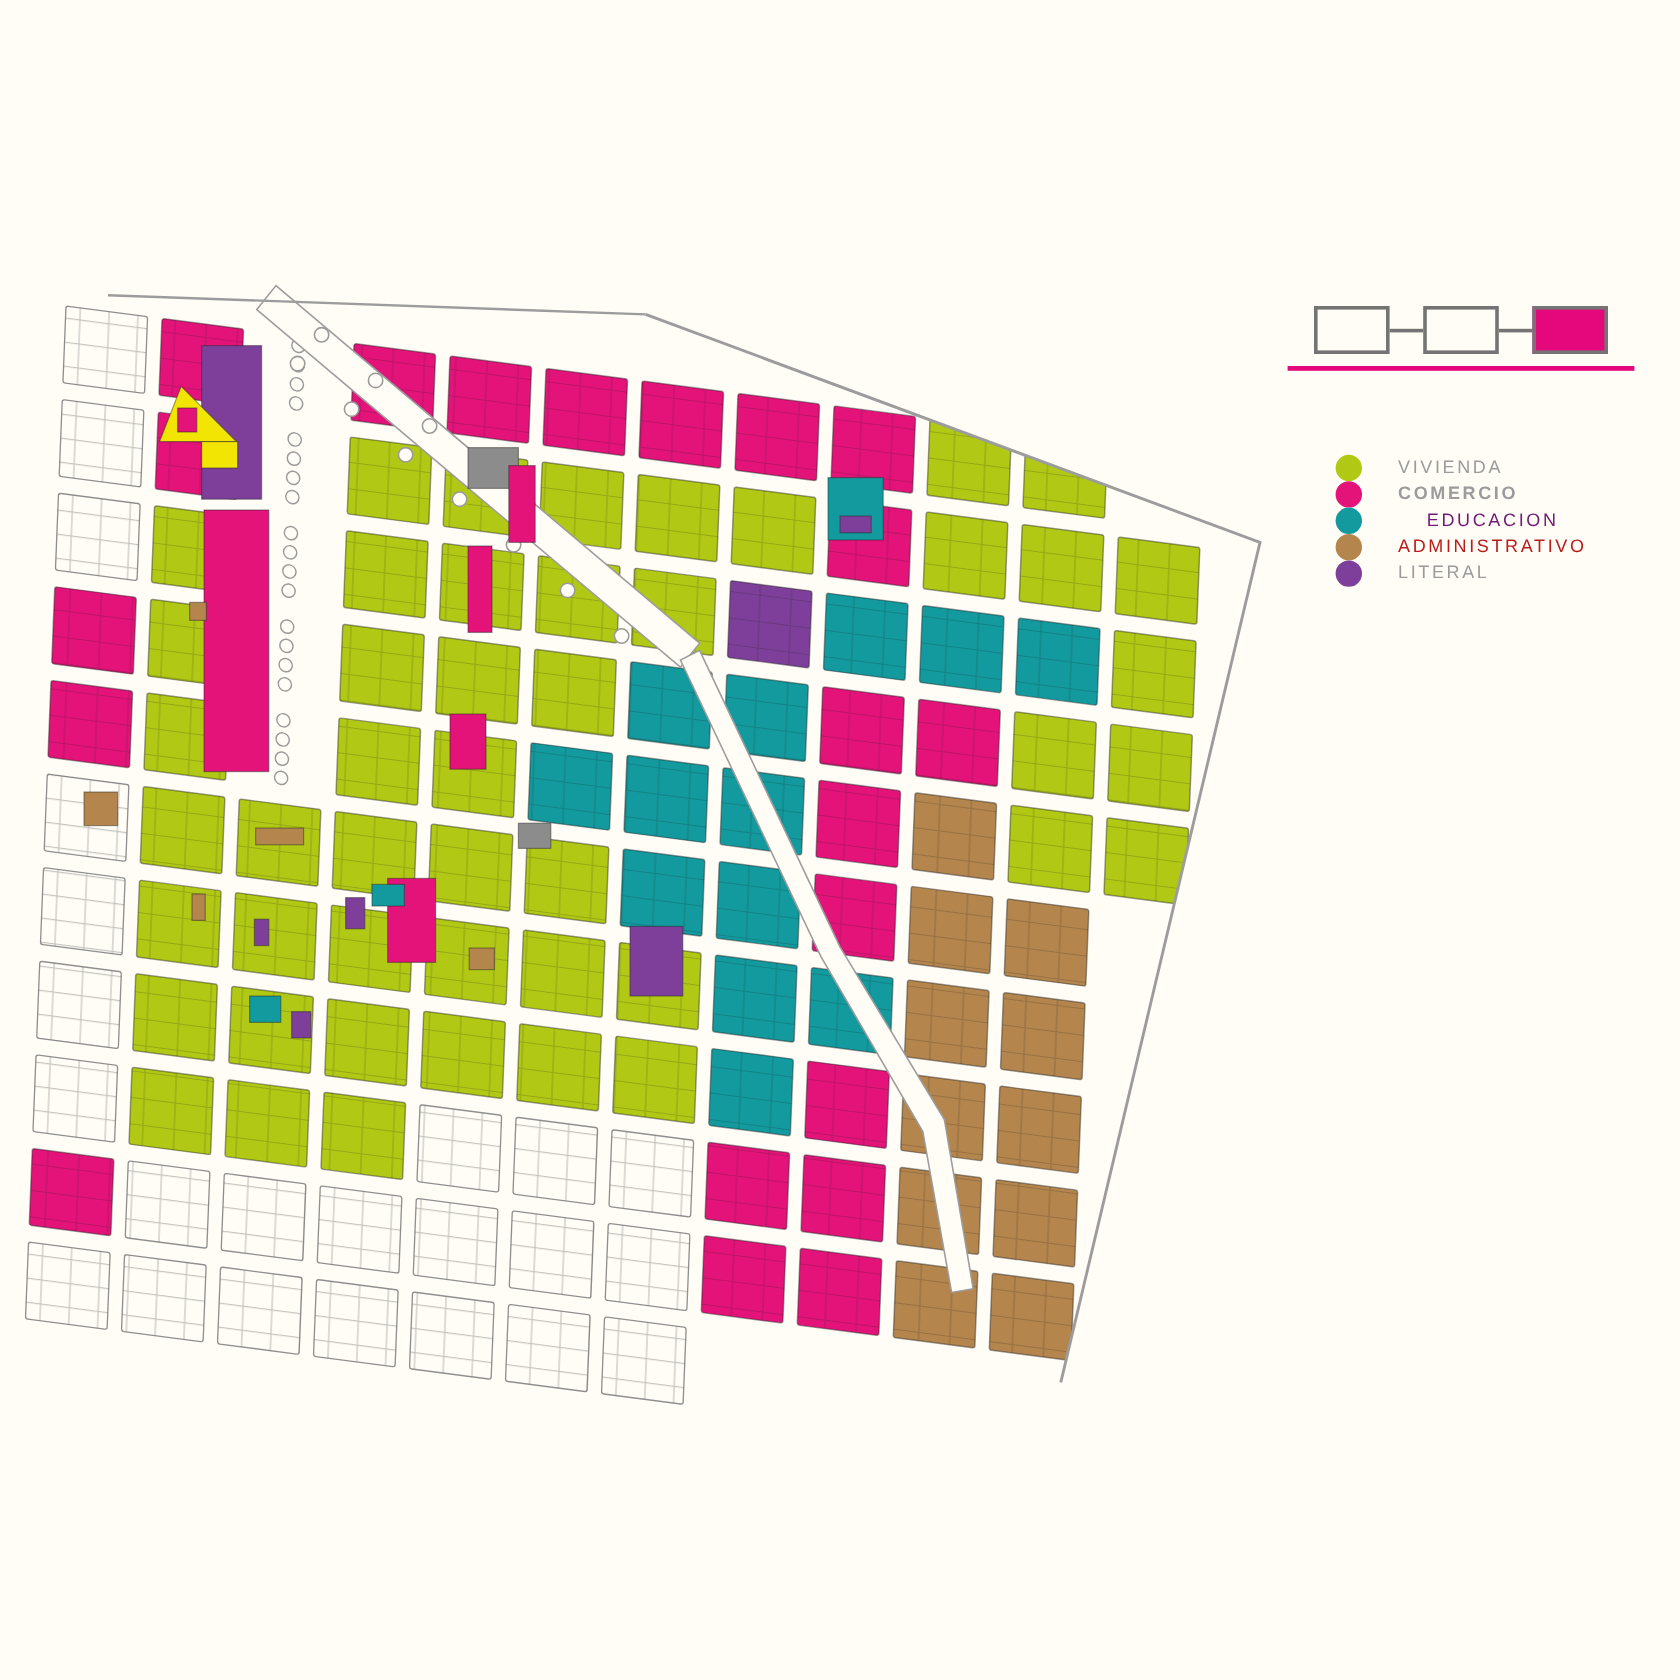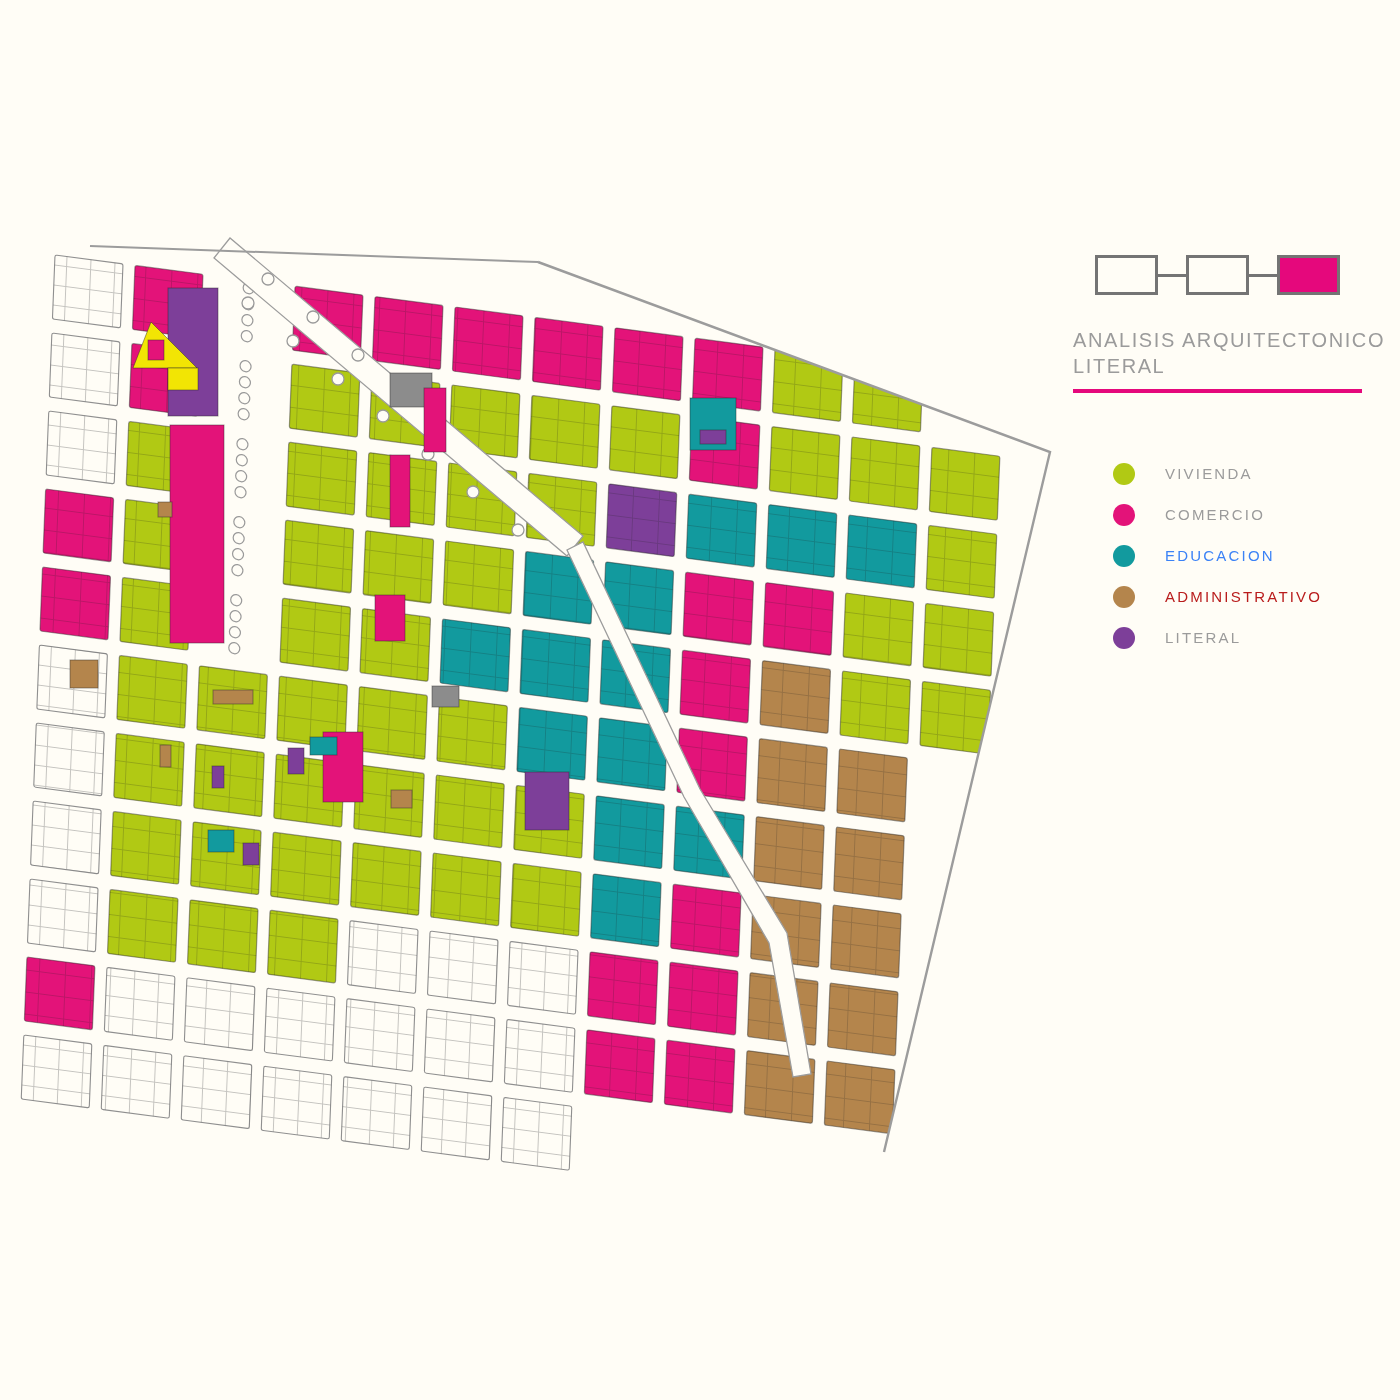--- a/index.html
+++ b/index.html
@@ -8,21 +8,21 @@
     background:#fffdf6;
     font-family:"Liberation Sans", sans-serif;
   }
   #map-svg{position:absolute;left:0;top:0;width:1400px;height:1400px;}
   .legend-panel{position:absolute;left:1073px;top:255px;width:310px;}
   .flow{display:flex;align-items:center;margin-left:22px;height:40px;}
   .fbox{width:57px;height:34px;border:3px solid #747474;background:transparent;box-sizing:content-box;}
   .fline{width:28px;height:3px;background:#747474;}
   .title{margin-top:32px;font-size:20px;letter-spacing:1.6px;color:#9b9b9b;line-height:1.3;white-space:nowrap;}
   .underline{height:3.5px;width:289px;margin-top:10px;}
-  .items{margin-top:70px;display:flex;flex-direction:column;gap:19px;}
+  .items{margin-top:70px;display:flex;flex-direction:column;gap:0;}
   .item{display:flex;align-items:center;gap:30px;padding-left:40px;height:22px;}
   .dot{width:22px;height:22px;border-radius:50%;flex:0 0 auto;}
   .label{font-size:15px;letter-spacing:2.2px;color:#9b9b9b;white-space:nowrap;}
 </style>
 </head>
 <body>
 
 <div class="canvas" style="background: rgb(255, 253, 246);">
 
   <svg id="map-svg" viewBox="0 0 1400 1400" xmlns="http://www.w3.org/2000/svg">
@@ -332,37 +332,33 @@
     </svg>
 
   <div class="legend-panel">
     <div class="flow">
       <div class="fbox"></div>
       <div class="fline"></div>
       <div class="fbox"></div>
       <div class="fline"></div>
       <div class="fbox" id="fbox-filled" style="background-color: rgb(229, 8, 124);"></div>
     </div>
-    <div class="title" style="color: rgb(155, 155, 155);">
-      <div>ANALISIS  ARQUITECTONICO</div>
-      <div>LITERAL</div>
-    </div>
     <div class="underline" style="background-color: rgb(229, 8, 124);"></div>
     <div class="items" id="legend-items">
         <div class="item">
           <span class="dot" style="background-color: rgb(177, 201, 20);"></span>
           <span class="label" style="color: rgb(155, 155, 155);">VIVIENDA</span>
         </div>
         <div class="item">
           <span class="dot" style="background-color: rgb(227, 19, 121);"></span>
-          <span class="label" style="color: rgb(155, 155, 155);">COMERCIO</span>
+          <span class="label" style="color: rgb(155, 155, 155); font-weight: bold;">COMERCIO</span>
         </div>
         <div class="item">
           <span class="dot" style="background-color: rgb(18, 154, 158);"></span>
-          <span class="label" style="color: #3b82f6;">EDUCACION</span>
+          <span class="label" style="color: #701a75; margin-left: 24px;">EDUCACION</span>
         </div>
         <div class="item">
           <span class="dot" style="background-color: rgb(180, 133, 76);"></span>
           <span class="label" style="color: #b91c1c;">ADMINISTRATIVO</span>
         </div>
         <div class="item">
           <span class="dot" style="background-color: rgb(125, 63, 153);"></span>
           <span class="label" style="color: rgb(155, 155, 155);">LITERAL</span>
         </div>
       </div>

